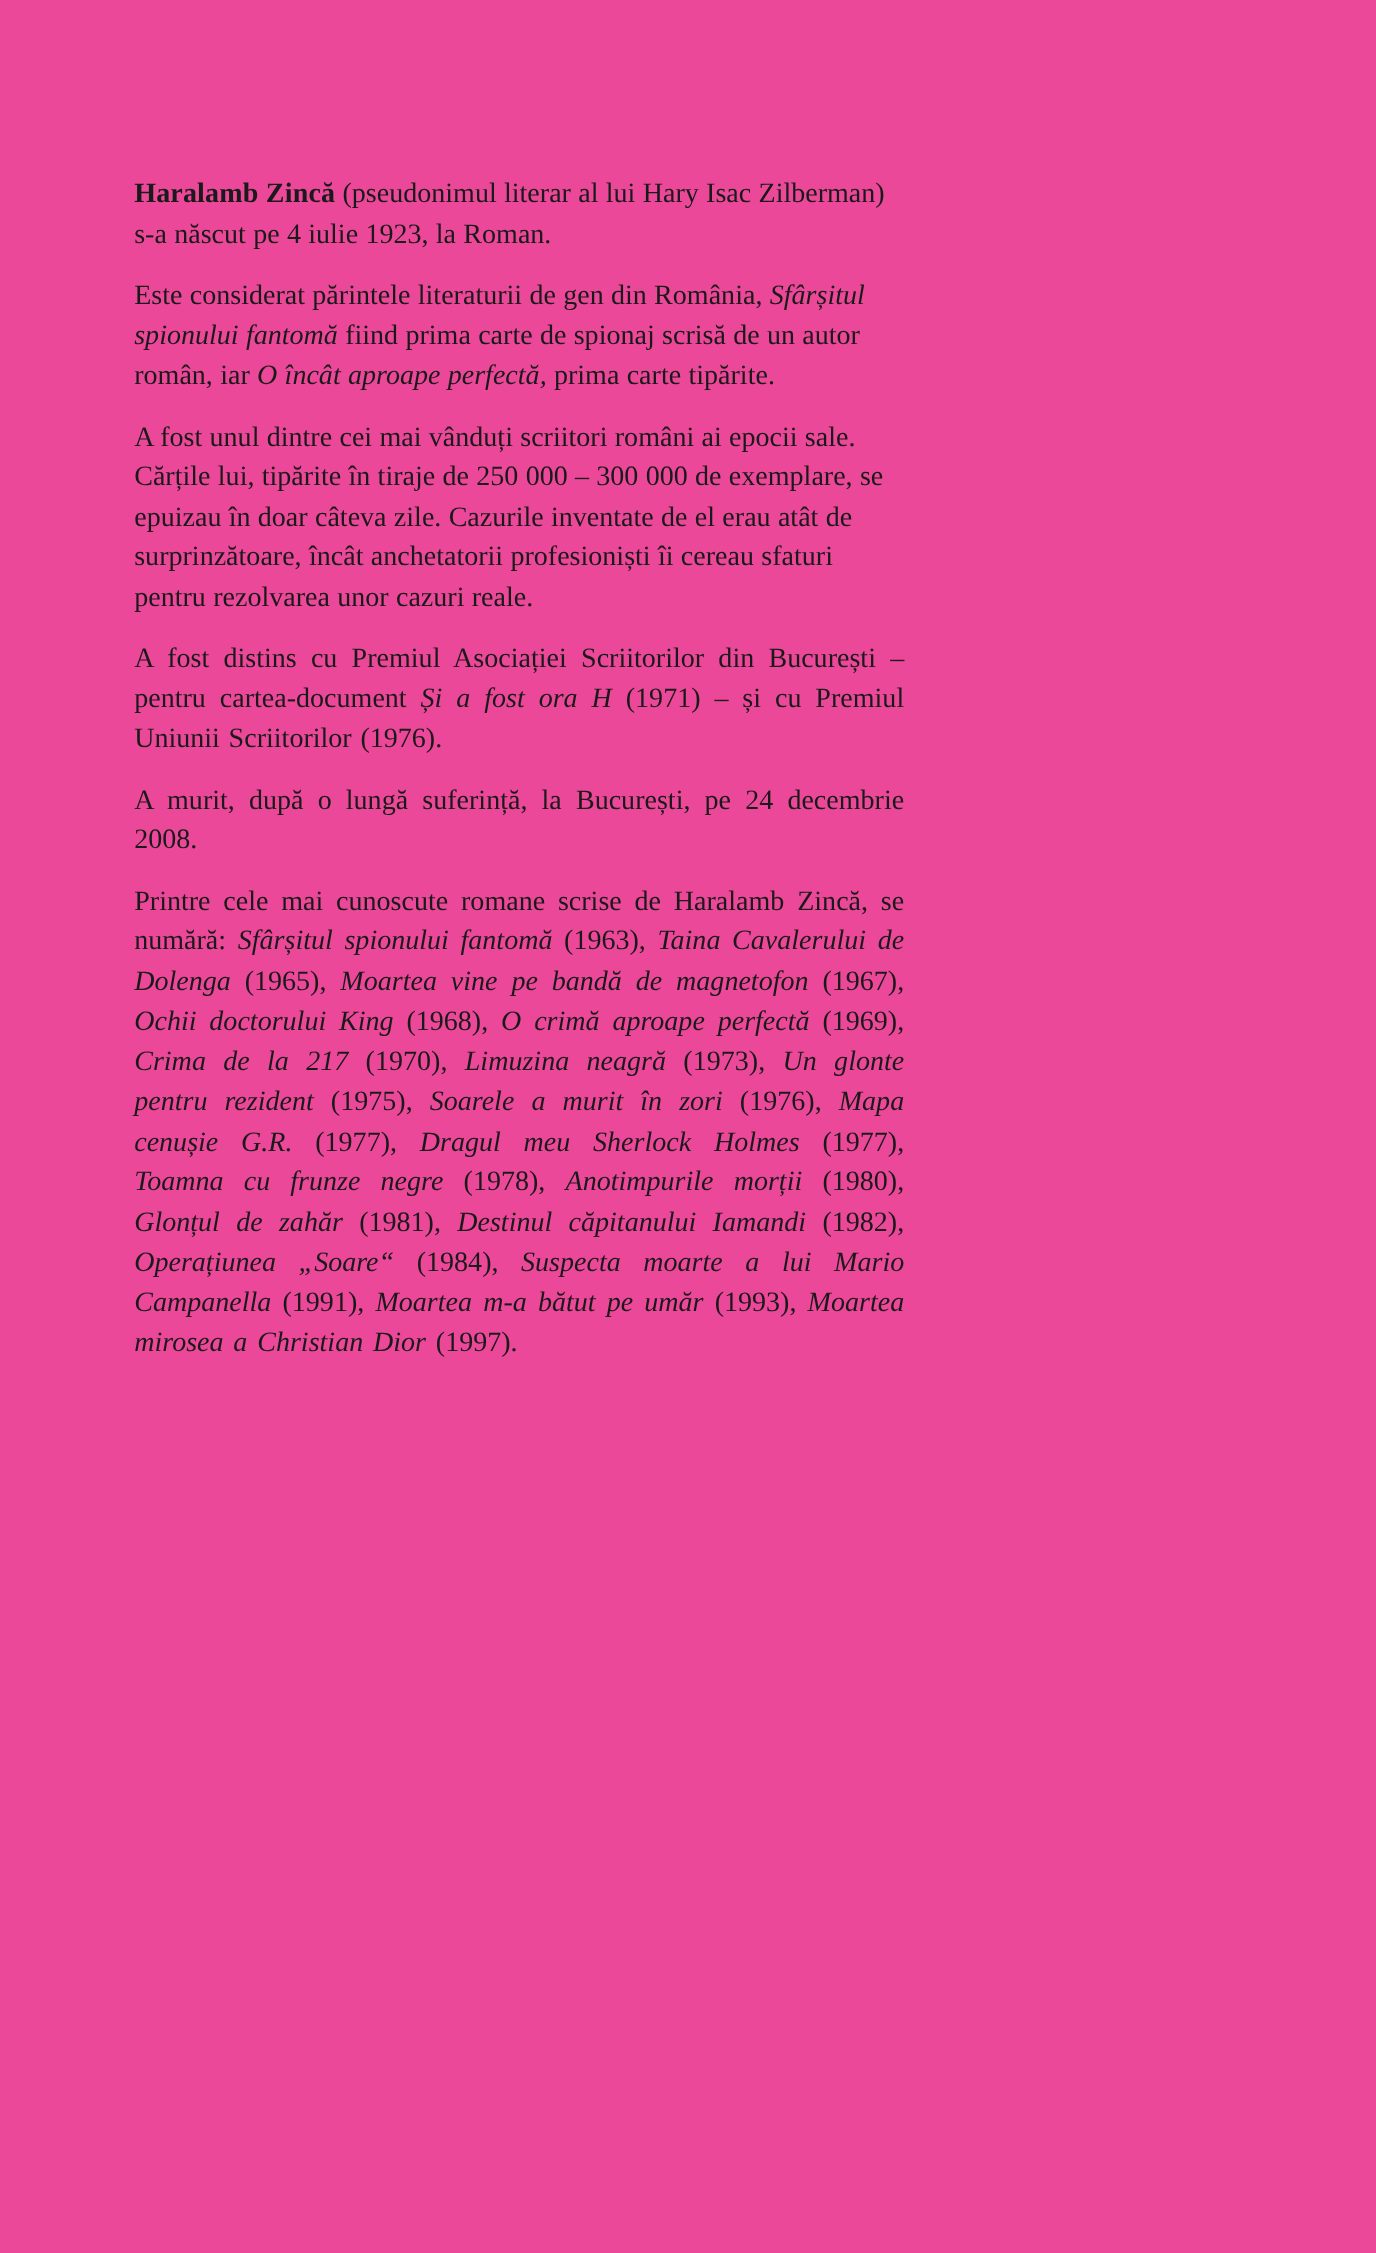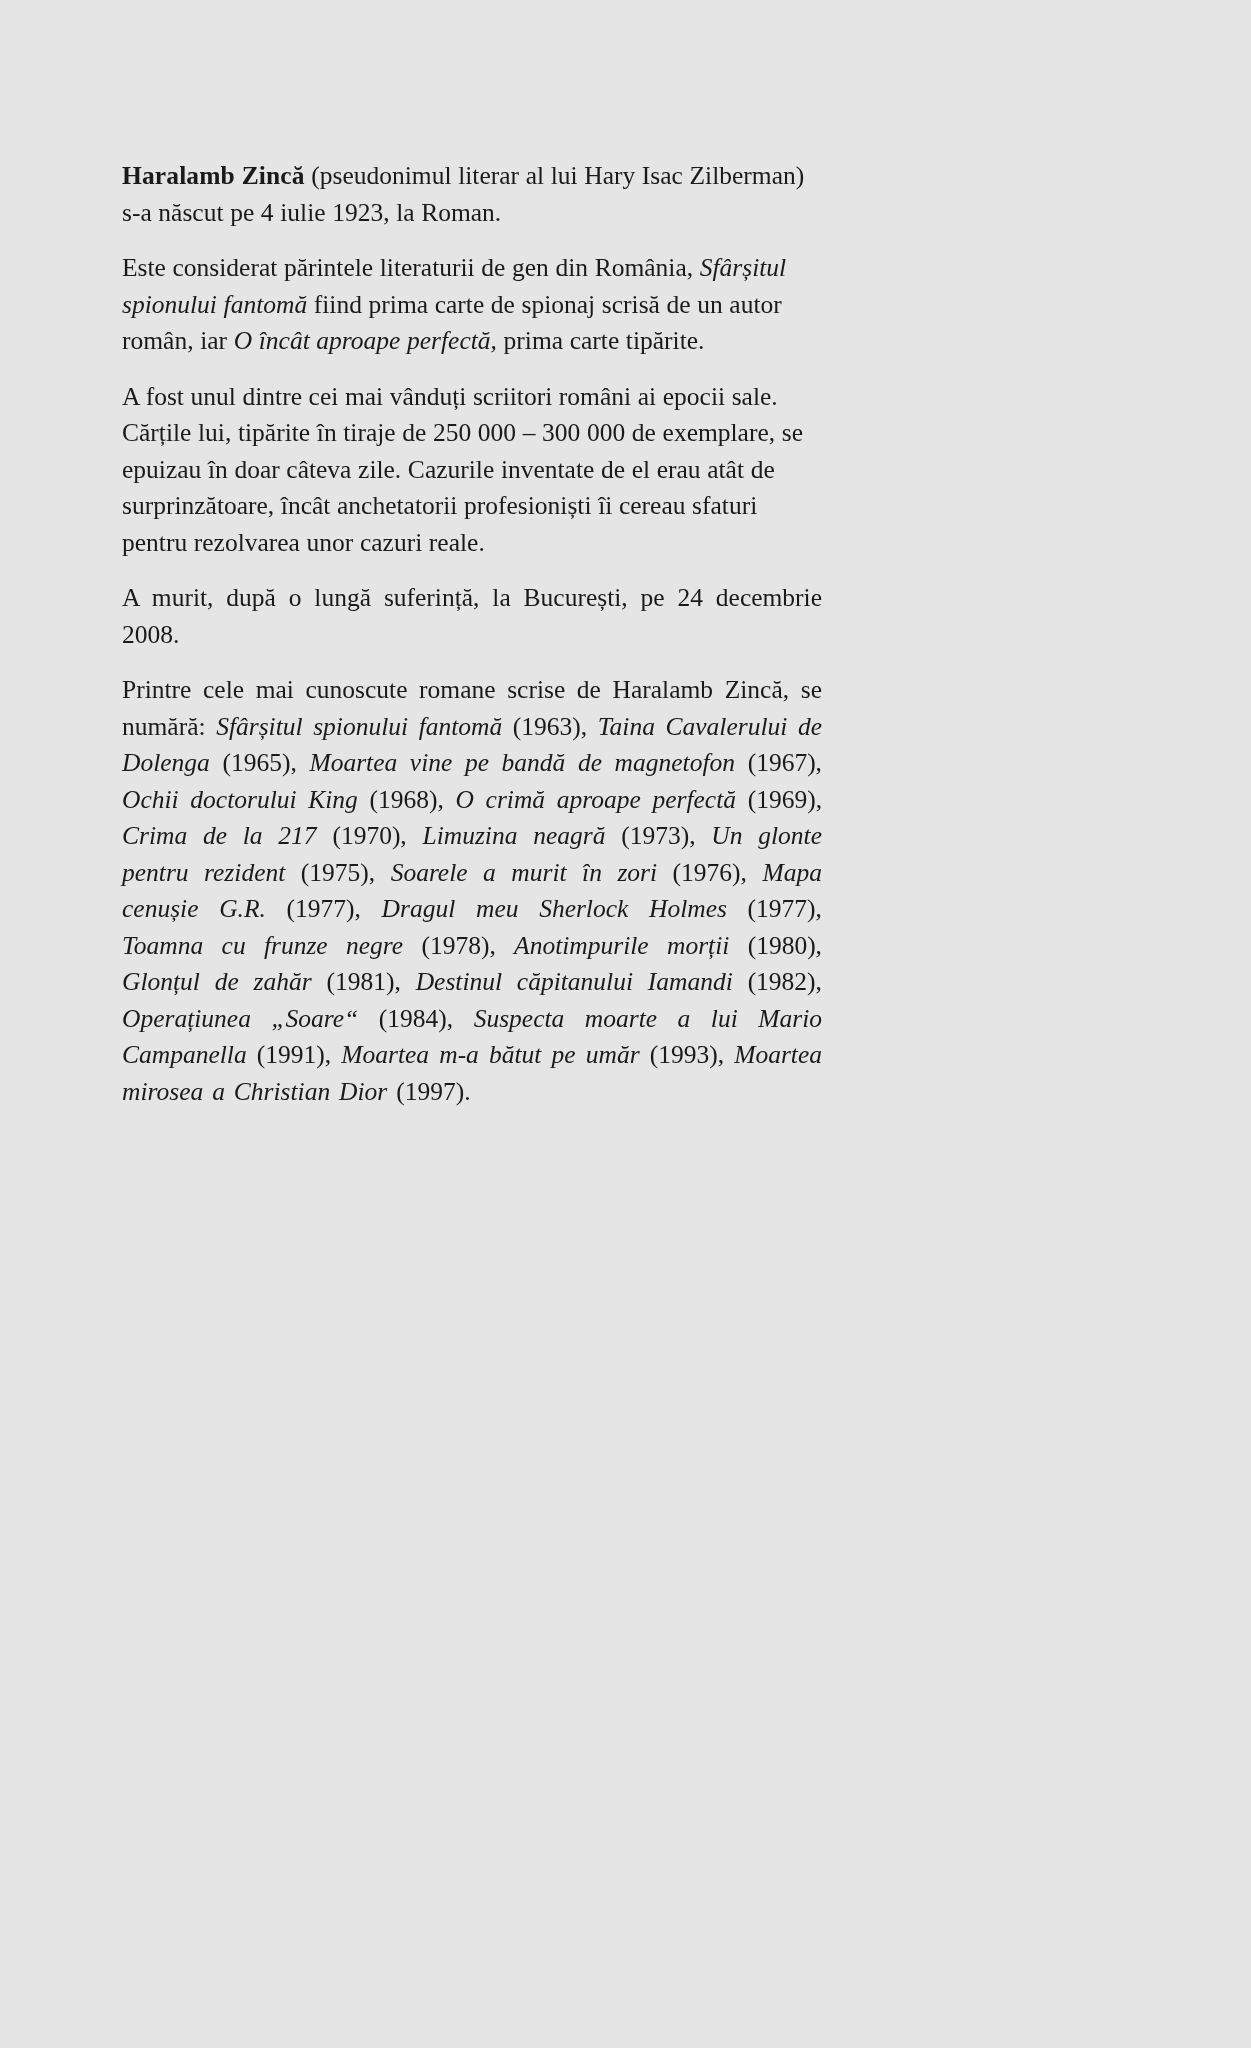--- a/index.html
+++ b/index.html
@@ -12,21 +12,21 @@
     width: 1251px;
     height: 2048px;
     font-family: "Liberation Serif", "DejaVu Serif", serif;
     color: #1a1a1a;
     overflow: hidden;
   }
   #page {
     position: relative;
     width: 1251px;
     height: 2048px;
-    background: #e5e5e5;
+    background: #ec4899;
   }
   #text-column {
     position: absolute;
     left: 122px;
     top: 158px;
     width: 700px;
   }
   p.para {
     margin: 0 0 19px 0;
     font-size: 25.5px;
@@ -60,16 +60,17 @@
   }
 </style>
 </head>
 <body>
 
 <div id="page">
   <div id="text-column">
       <p class="para ragged"><b class="name">Haralamb Zincă</b><span> (pseudonimul literar al lui Hary Isac Zilberman) s-a născut pe 4 iulie 1923, la Roman.</span></p>
       <p class="para ragged"><span>Este considerat părintele literaturii de gen din România, </span><i class="title">Sfârșitul spionului fantomă</i><span> fiind prima carte de spionaj scrisă de un autor român, iar </span><i class="title">O încât aproape perfectă,</i><span> prima carte tipărite.</span></p>
       <p class="para ragged"><span>A fost unul dintre cei mai vânduți scriitori români ai epocii sale. Cărțile lui, tipărite în tiraje de 250 000 – 300 000 de exemplare, se epuizau în doar câteva zile. Cazurile inventate de el erau atât de surprinzătoare, încât anchetatorii profesioniști îi cereau sfaturi pentru rezolvarea unor cazuri reale.</span></p>
+      <p class="para loose"><span>A fost distins cu Premiul Asociației Scriitorilor din București – pentru cartea-document </span><i class="title">Și a fost ora H</i><span> (1971) – și cu Premiul Uniunii Scriitorilor (1976).</span></p>
       <p class="para loose"><span>A murit, după o lungă suferință, la București, pe 24 decembrie 2008.</span></p>
       <p class="para looser"><span>Printre cele mai cunoscute romane scrise de Haralamb Zincă, se numără: </span><i class="title">Sfârșitul spionului fantomă</i><span> (1963), </span><i class="title">Taina Cavalerului de Dolenga</i><span> (1965), </span><i class="title">Moartea vine pe bandă de magnetofon</i><span> (1967), </span><i class="title">Ochii doctorului King</i><span> (1968), </span><i class="title">O crimă aproape perfectă</i><span> (1969), </span><i class="title">Crima de la 217</i><span> (1970), </span><i class="title">Limuzina neagră</i><span> (1973), </span><i class="title">Un glonte pentru rezident</i><span> (1975), </span><i class="title">Soarele a murit în zori</i><span> (1976), </span><i class="title">Mapa cenușie G.R.</i><span> (1977), </span><i class="title">Dragul meu Sherlock Holmes</i><span> (1977), </span><i class="title">Toamna cu frunze negre</i><span> (1978), </span><i class="title">Anotimpurile morții</i><span> (1980), </span><i class="title">Glonțul de zahăr</i><span> (1981), </span><i class="title">Destinul căpitanului Iamandi</i><span> (1982), </span><i class="title">Operațiunea „Soare“</i><span> (1984), </span><i class="title">Suspecta moarte a lui Mario Campanella</i><span> (1991), </span><i class="title">Moartea m-a bătut pe umăr</i><span> (1993), </span><i class="title">Moartea mirosea a Christian Dior</i><span> (1997).</span></p>
     </div>
 </div>
 
 </body></html>

